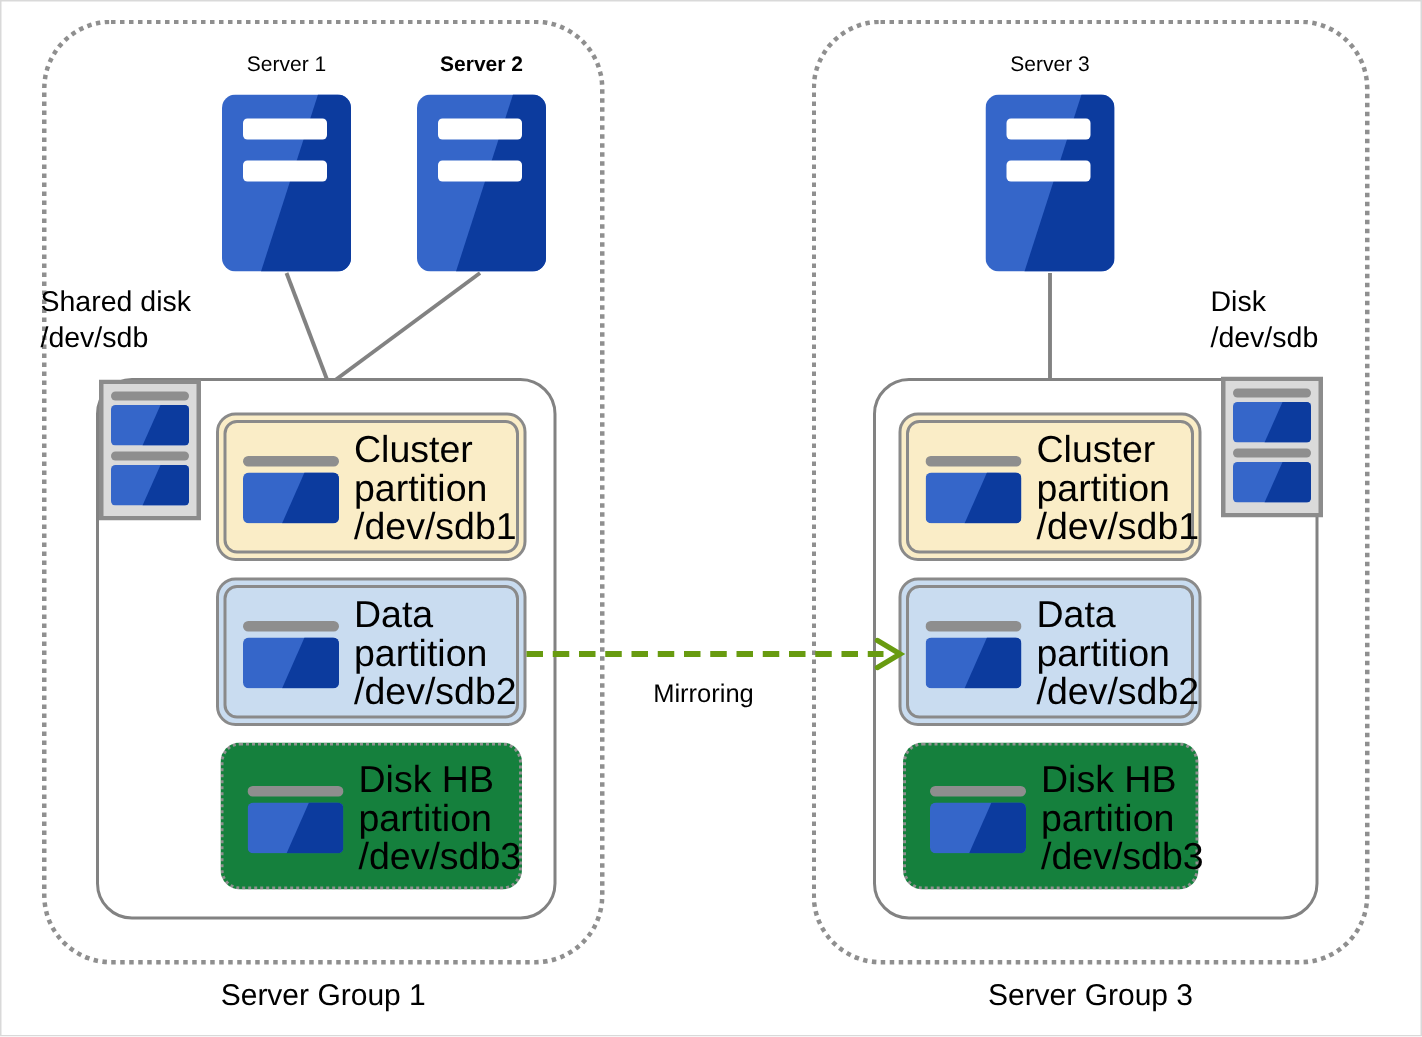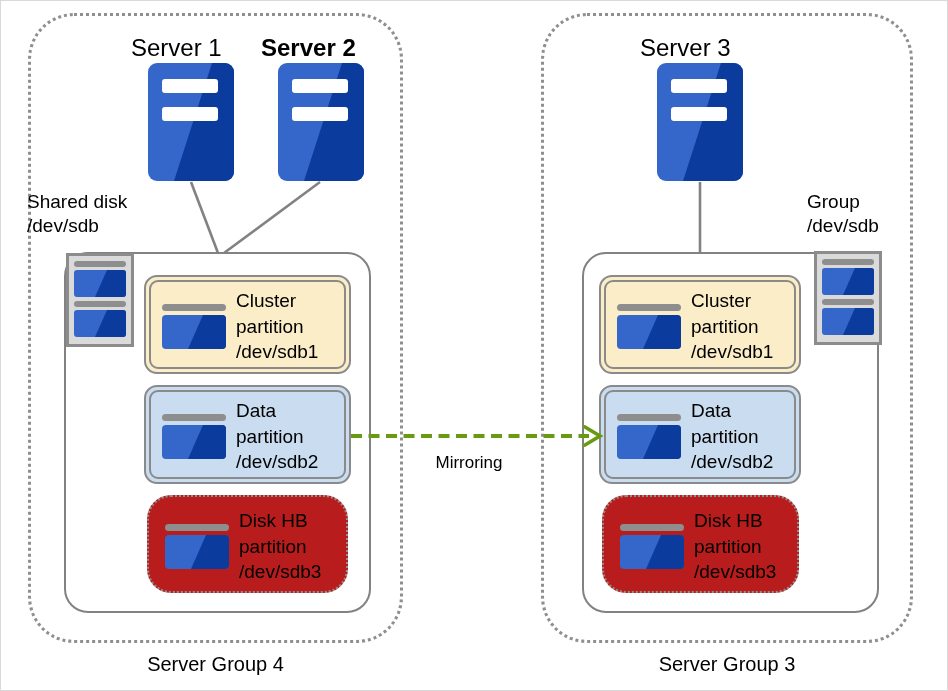--- a/index.html
+++ b/index.html
@@ -14,21 +14,21 @@
     box-sizing:border-box;background:transparent;
   }
   .g1{left:27px;top:12px;width:375px;height:630px;}
   .g2{left:540px;top:12px;width:372px;height:630px;}
   .group-label{
     position:absolute;top:650px;font-size:20px;text-align:center;line-height:26px;
   }
   .lbl-g1{left:27px;width:375px;}
   .lbl-g2{left:540px;width:372px;}
   
-  .server-label{position:absolute;top:33px;width:120px;font-size:24px;}
+  .server-label{position:absolute;top:33px;width:120px;text-align:center;font-size:14px;}
   .sl1{left:130px;} .sl2{left:260px;font-weight:bold;} .sl3{left:639px;}
   
   .server-icon{position:absolute;width:86px;height:118px;}
   .s1{left:147px;top:62px;} .s2{left:277px;top:62px;} .s3{left:656px;top:62px;}
   
   .disk-note{position:absolute;top:189px;font-size:19px;line-height:24px;text-align:left;}
   .note1{left:26px;width:132px;}
   .note2{left:806px;width:102px;}
   
   .container{
@@ -47,33 +47,33 @@
     padding:3px;box-sizing:border-box;
   }
   .pbox-inner{
     position:relative;width:100%;height:100%;box-sizing:border-box;
     border:2px solid #8a8a8a;border-radius:9px;
   }
   .cluster,.cluster .pbox-inner{background:#faedc7;}
   .data,.data .pbox-inner{background:#c9dcf0;}
   
   .pbox-dotted{
-    position:absolute;border:2.5px dotted #909090;border-radius:24px;
-    background:#b91c1c;box-sizing:border-box;
+    position:absolute;border:2.5px dotted #909090;border-radius:13px;
+    background:#15803d;box-sizing:border-box;
   }
   .p-g1-cluster{left:143px;top:274px;width:207px;height:99px;}
   .p-g1-data{left:143px;top:384px;width:207px;height:99px;}
   .p-g1-hb{left:146px;top:494px;width:201px;height:98px;}
   .p-g2-cluster{left:598px;top:274px;width:202px;height:99px;}
   .p-g2-data{left:598px;top:384px;width:202px;height:99px;}
   .p-g2-hb{left:601px;top:494px;width:197px;height:98px;}
   
   .part-icon{position:absolute;left:11px;top:22px;width:64px;height:45px;}
   .pbox-dotted .part-icon{left:16px;top:27px;}
-  .ptext{position:absolute;left:85px;top:6px;font-size:19px;line-height:25.5px;}
+  .ptext{position:absolute;left:85px;top:6px;font-size:25px;line-height:25.5px;}
   .pbox-dotted .ptext{left:90px;top:11px;}
   .ptext span{display:block;}
   
   .mirror-label{position:absolute;left:398px;top:452px;width:140px;text-align:center;font-size:17px;}
   
   .overlay{position:absolute;left:0;top:0;width:948px;height:691px;pointer-events:none;}
   .defs-holder{position:absolute;width:0;height:0;}
 </style>
 </head>
 <body>
@@ -88,21 +88,21 @@
       <clipPath id="clip-part">
           <rect x="0" y="11" width="64" height="34" rx="4"></rect>
         </clipPath>
       <clipPath id="clip-drive">
           <rect x="0" y="0" width="52" height="27" rx="3"></rect>
         </clipPath>
     </defs>
   </svg>
 
   <div class="group-border g1"></div>
-  <div class="group-label lbl-g1">Server Group 4</div>
+  <div class="group-label lbl-g1">Server Group 1</div>
 
   <div class="server-label sl1">Server 1</div>
   <div class="server-label sl2">Server 2</div>
 
   <svg class="server-icon s1" viewBox="0 0 86 118">
     <g clip-path="url(#clip-server)">
       <rect width="86" height="118" fill="#3566c9"></rect>
       <polygon points="64,0 86,0 86,118 26,118" fill="#0c3b9e"></polygon>
       <rect x="14" y="16" width="56" height="14" rx="3" fill="#ffffff"></rect>
       <rect x="14" y="44" width="56" height="14" rx="3" fill="#ffffff"></rect>
@@ -195,21 +195,21 @@
   <svg class="server-icon s3" viewBox="0 0 86 118">
     <g clip-path="url(#clip-server)">
       <rect width="86" height="118" fill="#3566c9"></rect>
       <polygon points="64,0 86,0 86,118 26,118" fill="#0c3b9e"></polygon>
       <rect x="14" y="16" width="56" height="14" rx="3" fill="#ffffff"></rect>
       <rect x="14" y="44" width="56" height="14" rx="3" fill="#ffffff"></rect>
     </g>
   </svg>
 
   <div class="disk-note note2">
-    <span>Group</span><br>
+    <span>Disk</span><br>
     <span>/dev/sdb</span>
   </div>
 
   <div class="container c2"></div>
 
   <svg class="disk-icon d2" viewBox="0 0 68 94">
     <rect x="1.5" y="1.5" width="65" height="91" fill="#dadada" stroke="#8c8c8c" stroke-width="3"></rect>
     <rect x="8" y="8" width="52" height="6" rx="3" fill="#8e8e8e"></rect>
     <g transform="translate(8,17)" clip-path="url(#clip-drive)">
       <rect width="52" height="27" fill="#3566c9"></rect>

